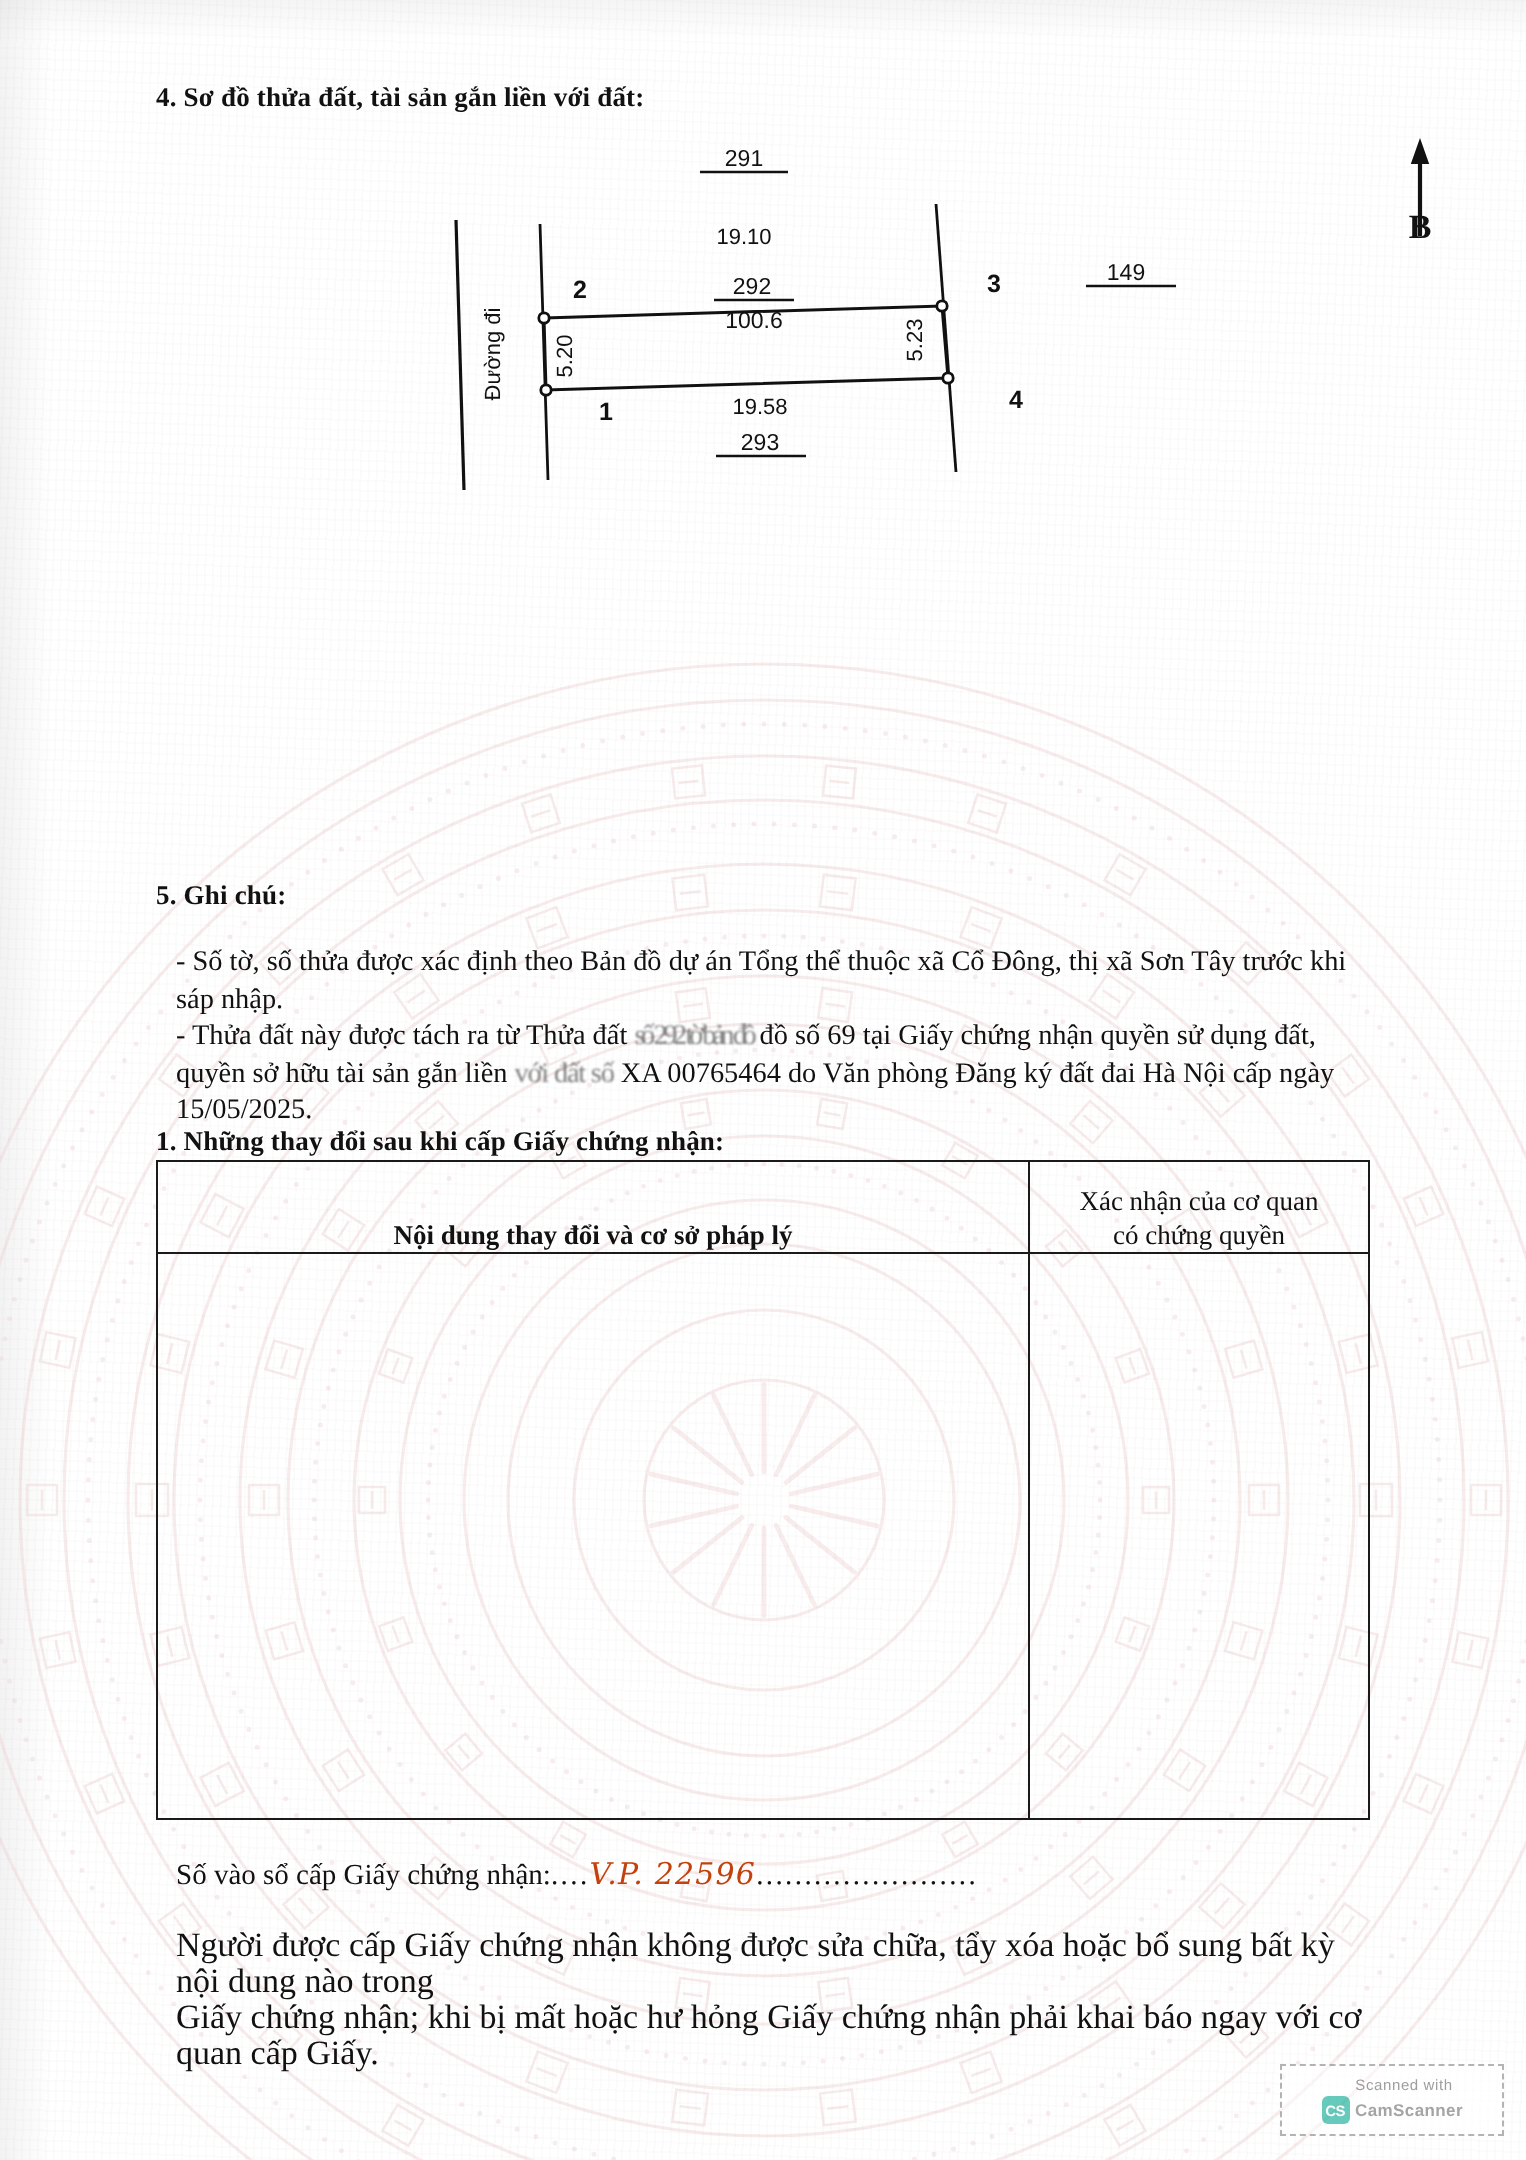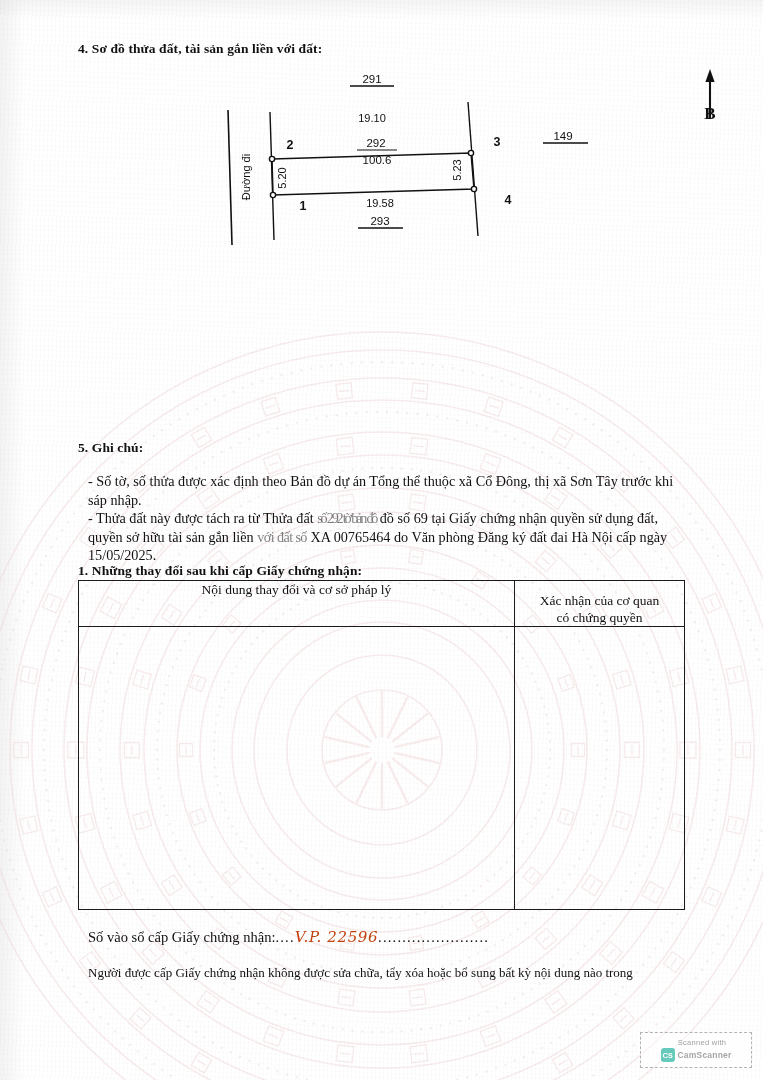--- a/index.html
+++ b/index.html
@@ -82,21 +82,21 @@
     border: 1.6px solid #1a1a1a;
     display: flex;
     flex-direction: column;
   }
   .tbl-head {
     display: flex;
     height: 46px;
     border-bottom: 1.6px solid #1a1a1a;
   }
   .tbl-body { display: flex; flex: 1; }
-  .col-left  { flex: 0 0 436px; border-right: 1.6px solid #1a1a1a; display:flex; align-items:flex-start; justify-content:center; }
+  .col-left  { flex: 0 0 436px; border-right: 1.6px solid #1a1a1a; display:flex; align-items:flex-end; justify-content:center;font-weight:bold; }
   .col-right { flex: 1; display:flex; align-items:flex-end; justify-content:center; }
   .th-text {
     text-align: center;
     font-size: 13.5px;
     line-height: 17px;
     padding: 0 6px;
   }
 
   
   #cert-line {
@@ -114,21 +114,21 @@
     letter-spacing: .6px;
   }
   .dots { letter-spacing: 1.2px; }
 
   
   #footer-note {
     position: absolute;
     left: 88px;
     top: 964px;
     width: 600px;
-    font-size: 13px;
+    font-size: 17px;
     line-height: 18px;
   }
 
   
   #camscanner-badge {
     position: absolute;
     left: 640px;
     top: 1032px;
     width: 112px;
     height: 36px;
@@ -1294,20 +1294,21 @@
       <div class="col-right"></div>
     </div>
   </div>
 
   <div id="cert-line">
     <span>Số vào sổ cấp Giấy chứng nhận:</span><span class="dots">....</span><span class="handwritten">V.P. 22596</span><span class="dots">.......................</span>
   </div>
 
   <div id="footer-note">
     <div>Người được cấp Giấy chứng nhận không được sửa chữa, tẩy xóa hoặc bổ sung bất kỳ nội dung nào trong</div>
+    <div>Giấy chứng nhận; khi bị mất hoặc hư hỏng Giấy chứng nhận phải khai báo ngay với cơ quan cấp Giấy.</div>
   </div>
 
 </div>
 
 <div id="camscanner-badge">
   <div class="cs-top">Scanned with</div>
   <div class="cs-row">
     <div class="cs-logo">CS</div>
     <div class="cs-word">CamScanner</div>
   </div>

